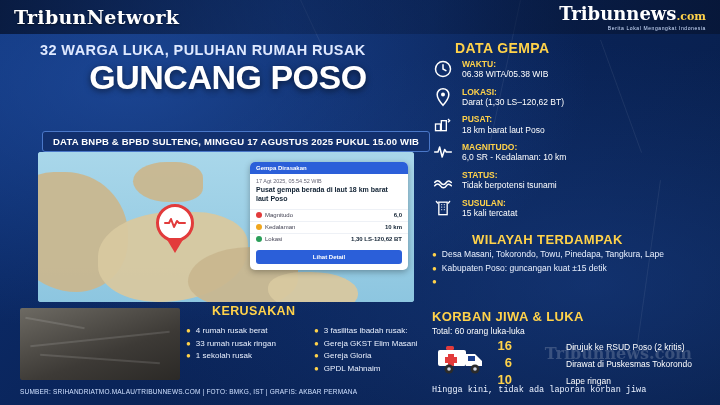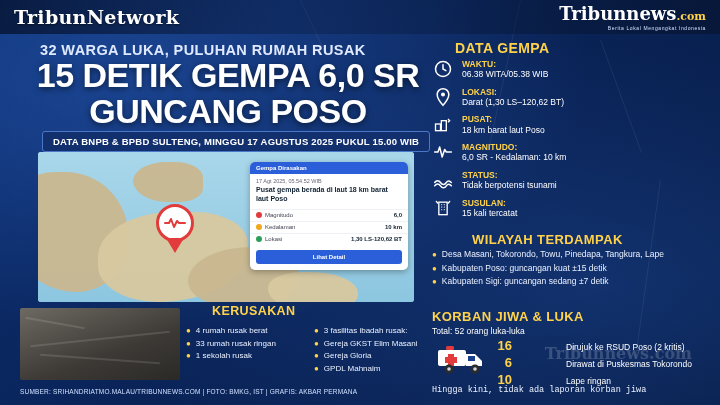--- a/index.html
+++ b/index.html
@@ -195,21 +195,20 @@
 
   <div class="topbar"></div>
   <div class="brand-left">TribunNetwork</div>
   <div class="brand-right">
     <div class="bt"><span>Tribunnews</span><span class="com">.com</span></div>
     <div class="tag">Berita Lokal Mengangkat Indonesia</div>
   </div>
 
   <div class="kicker">32 WARGA LUKA, PULUHAN RUMAH RUSAK</div>
   <div class="headline">
-    <div class="l1">15 DETIK GEMPA 6,0 SR</div>
     <div class="l2">GUNCANG POSO</div>
   </div>
   <div class="subbar">DATA BNPB &amp; BPBD SULTENG, MINGGU 17 AGUSTUS 2025 PUKUL 15.00 WIB</div>
 
   <div class="mapwrap">
     <div class="map-sea"></div>
     <div class="land" style="left:-30px; top:20px; width:120px; height:120px;"></div>
     <div class="land land2" style="left:60px; top:60px; width:150px; height:90px; border-radius:50% 35% 60% 40%;"></div>
     <div class="land" style="left:150px; top:95px; width:110px; height:60px; border-radius:60% 40% 50% 45%;"></div>
     <div class="land land2" style="left:230px; top:120px; width:90px; height:40px;"></div>
@@ -386,26 +385,25 @@
     <div class="wil-item">
         <span class="bullet">●</span>
         <span>Desa Masani, Tokorondo, Towu, Pinedapa, Tangkura, Lape</span>
       </div>
     <div class="wil-item">
         <span class="bullet">●</span>
         <span>Kabupaten Poso: guncangan kuat ±15 detik</span>
       </div>
     <div class="wil-item">
         <span class="bullet">●</span>
-        <span>Kabupaten Sigi: guncangan sedang ±7 detik</span>
       </div>
   </div>
 
   <div class="rtitle" id="korban-title">KORBAN JIWA &amp; LUKA</div>
-  <div class="korban-total">Total: 52 orang luka-luka</div>
+  <div class="korban-total">Total: 60 orang luka-luka</div>
 
   <div class="amb">
     <svg width="56" height="40" viewBox="0 0 56 40">
       <rect x="4" y="10" width="28" height="16" rx="2" fill="#ffffff"></rect>
       <path d="M32 14h9l7 7v5H32z" fill="#ffffff"></path>
       <rect x="34" y="16" width="7" height="5" fill="#1a3f8f"></rect>
       <path d="M14 14h6v3h3v6h-3v3h-6v-3h-3v-6h3z" fill="#e23b3b"></path>
       <circle cx="15" cy="29" r="4.5" fill="#2b2b2b"></circle>
         <circle cx="15" cy="29" r="1.8" fill="#cfd6e4"></circle>
       <circle cx="41" cy="29" r="4.5" fill="#2b2b2b"></circle>

